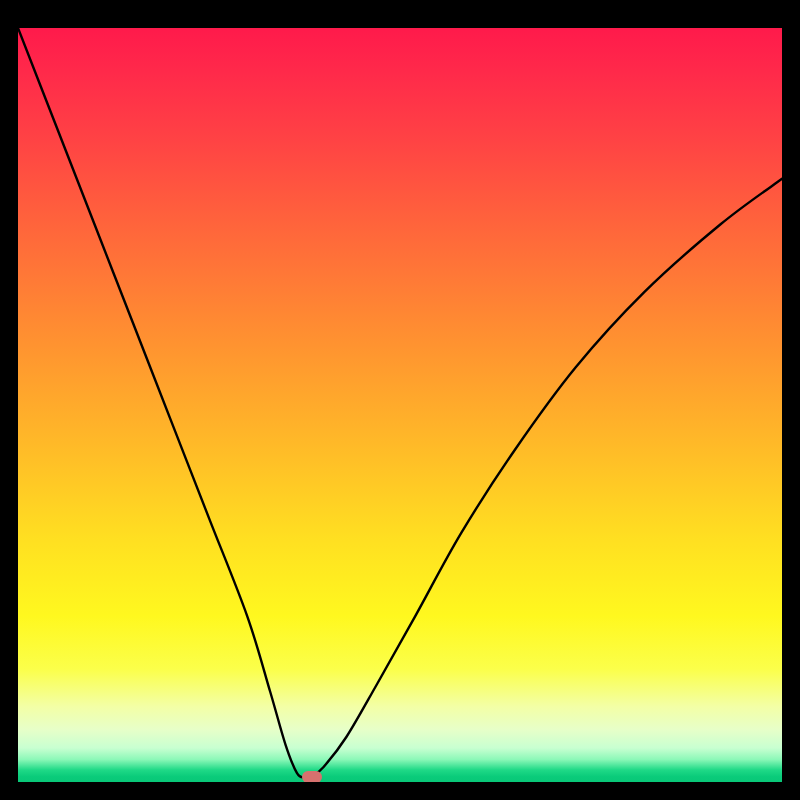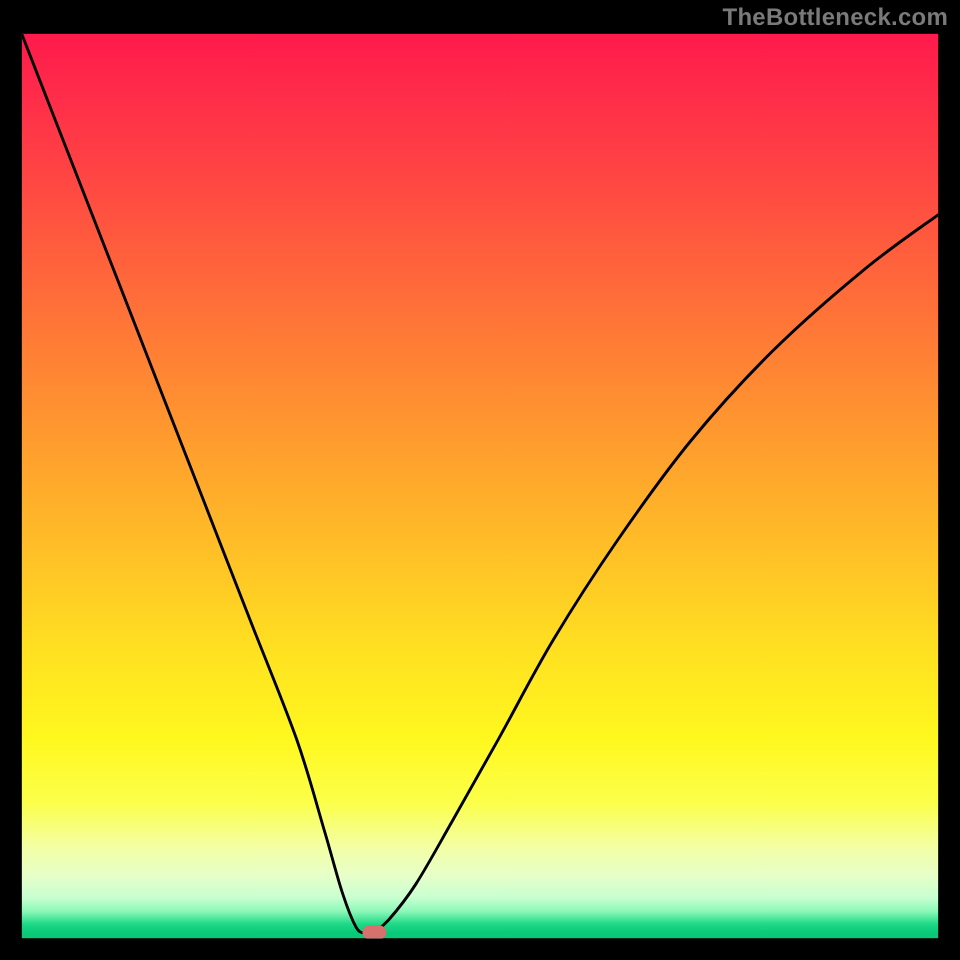--- a/index.html
+++ b/index.html
@@ -70,21 +70,20 @@
     height: 12px;
     border-radius: 6px;
     background: #d6716e;
     transform: translate(-50%, -50%);
   }
 </style>
 </head>
 <body>
 
 <div class="frame">
-  <div class="watermark">TheBottleneck.com</div>
 
   <div class="plot-area">
     <div class="gradient"></div>
 
     <svg class="curve" viewBox="0 0 764 754" preserveAspectRatio="none">
       <path id="curve-path" fill="none" stroke="#000" stroke-width="2.4" stroke-linecap="round" stroke-linejoin="round" d="M 0.00 0.00 C 6.37 16.34, 25.47 65.35, 38.20 98.02 C 50.93 130.69, 63.67 163.37, 76.40 196.04 C 89.13 228.71, 101.87 261.39, 114.60 294.06 C 127.33 326.73, 140.07 359.41, 152.80 392.08 C 165.53 424.75, 178.27 457.43, 191.00 490.10 C 203.73 522.77, 219.01 559.22, 229.20 588.12 C 239.39 617.02, 245.75 642.16, 252.12 663.52 C 258.49 684.88, 262.94 702.73, 267.40 716.30 C 271.86 729.87, 275.68 739.42, 278.86 744.95 C 282.04 750.48, 283.95 748.97, 286.50 749.48 C 289.05 749.98, 290.96 749.73, 294.14 747.97 C 297.32 746.21, 299.87 745.45, 305.60 738.92 C 311.33 732.39, 319.61 722.58, 328.52 708.76 C 337.43 694.94, 347.62 676.09, 359.08 655.98 C 370.54 635.87, 383.27 613.25, 397.28 588.12 C 411.29 562.99, 426.57 532.83, 443.12 505.18 C 459.67 477.53, 477.50 449.89, 496.60 422.24 C 515.70 394.59, 536.07 365.69, 557.72 339.30 C 579.37 312.91, 602.29 287.78, 626.48 263.90 C 650.67 240.02, 679.96 214.89, 702.88 196.04 C 725.80 177.19, 753.81 158.34, 764.00 150.80"></path>
     </svg>
 
     <div class="marker" id="marker-pill" style="left: 294.14px; top: 749.476px; background: rgb(214, 113, 110);"></div>
   </div>

